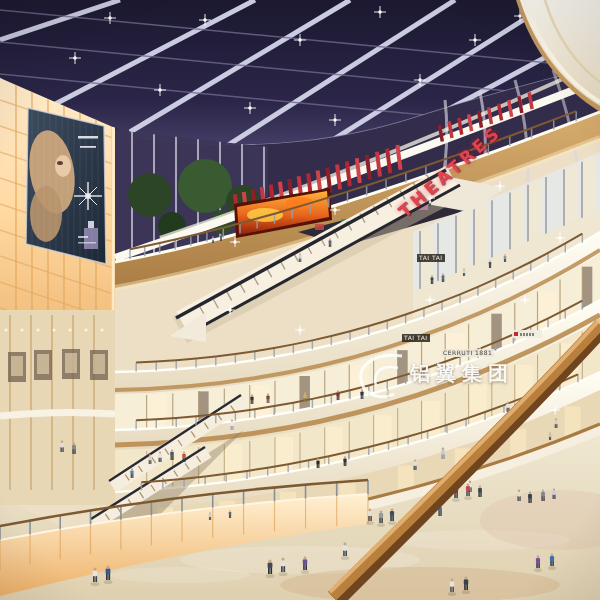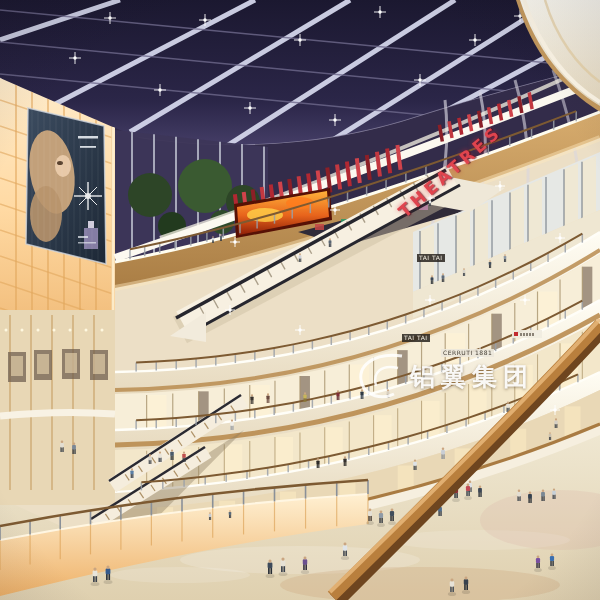--- a/index.html
+++ b/index.html
@@ -3,21 +3,21 @@
 <meta charset="utf-8">
 <style>
   html,body{margin:0;padding:0;background:#111;}
   .stage{position:relative;width:600px;height:600px;overflow:hidden;
          font-family:"DejaVu Sans", sans-serif;background:#eadfc8;}
   .stage svg{position:absolute;left:0;top:0;}
   .overlay{position:absolute;z-index:5;white-space:nowrap;}
   .theatres{left:401px;top:204px;transform:rotate(-41deg);transform-origin:0 50%;
     font-size:17px;font-weight:bold;letter-spacing:4px;color:#e0444e;
     text-shadow:0 0 5px rgba(220,40,60,.65),1px 1px 1px rgba(40,0,10,.6);}
-  .watermark{left:410px;top:360px;font-size:25px;font-weight:bold;letter-spacing:6px;
+  .watermark{left:410px;top:360px;font-size:20px;font-weight:bold;letter-spacing:6px;
     color:rgba(255,255,255,.92);text-shadow:0 1px 3px rgba(90,70,40,.55);}
   .plaque{background:rgba(40,35,30,.85);color:#f5f0e4;font-size:6px;line-height:8px;
     padding:0 2px;letter-spacing:.5px;}
   .plaque.light{background:rgba(236,231,219,.92);color:#433d33;}
   .plaque.mark{background:rgba(240,235,224,.92);width:26px;height:8px;display:flex;
     align-items:center;gap:2px;padding:0 2px;}
   .red-dot{display:inline-block;width:4px;height:4px;background:#c22a30;}
   .gray-dash{display:inline-block;width:14px;height:3px;
     background:repeating-linear-gradient(90deg,#8a8276 0 2px,transparent 2px 3px);}
   .p-tai-upper{left:417px;top:254px;}

